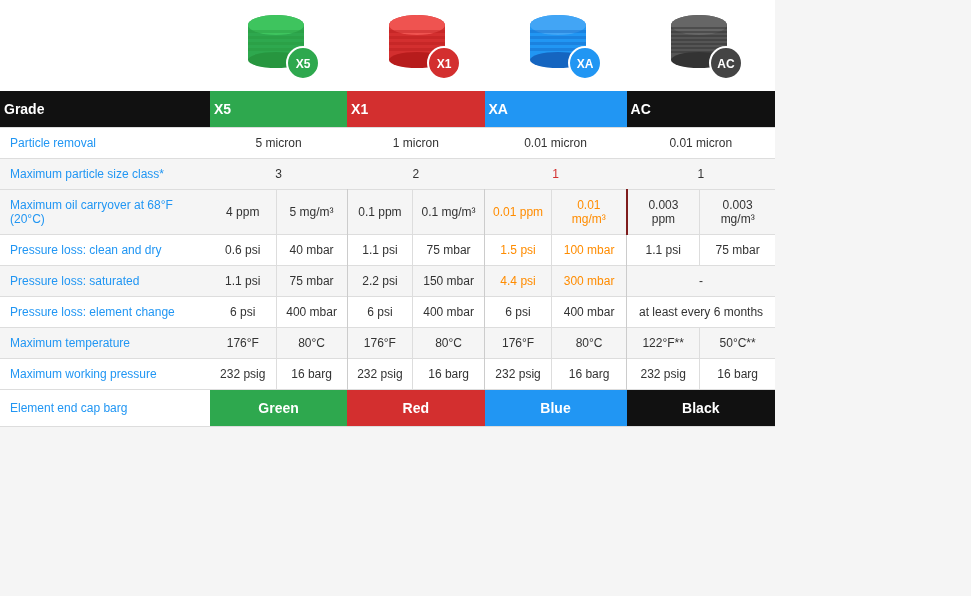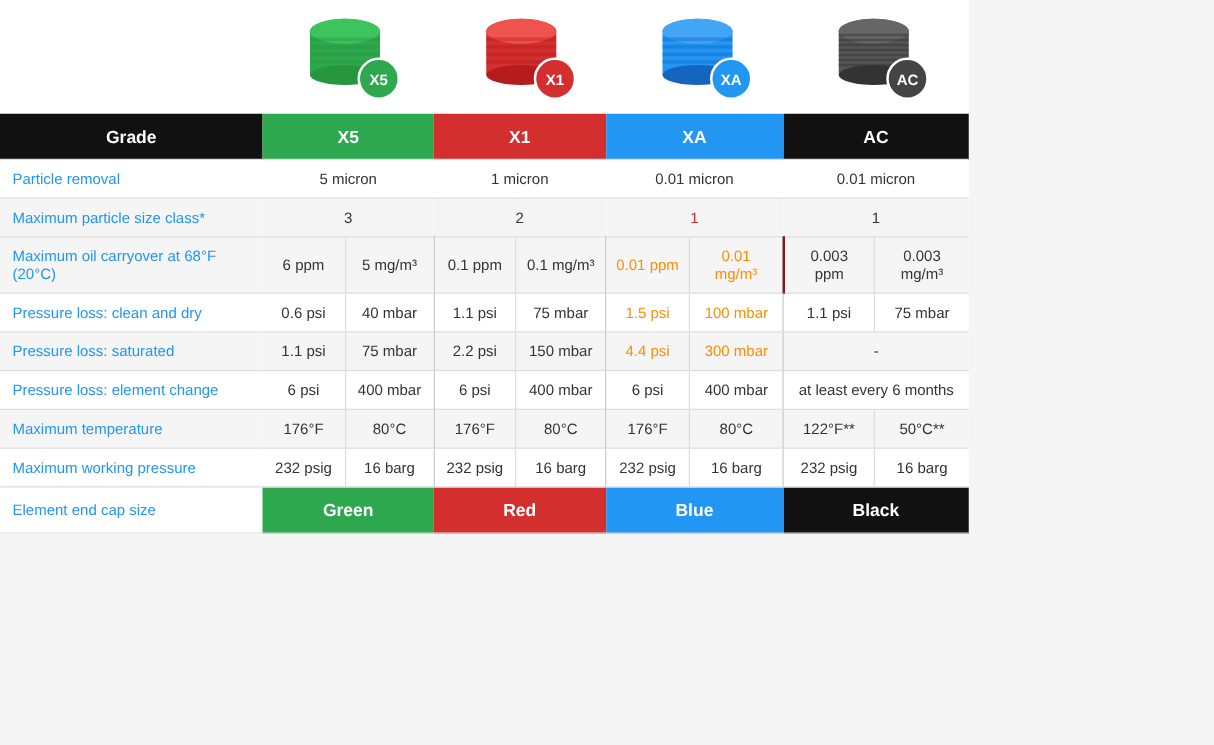--- a/index.html
+++ b/index.html
@@ -4,21 +4,21 @@
   <style>
     * { box-sizing: border-box; margin: 0; padding: 0; }
     body { font-family: Arial, sans-serif; font-size: 12px; background: #f5f5f5; width: 971px; }
     
     .container { width: 775px; background: white; }
     
     
     .data-table { width: 100%; border-collapse: collapse; }
     
     
-    .header-row th { padding: 10px 20px; font-size: 14px; font-weight: bold; text-align: center; }
+    .header-row th { padding: 10px 4px; font-size: 14px; font-weight: bold; text-align: left; }
     .th-grade { background: #111; color: white; text-align: left; width: 210px; font-size: 15px; }
     .th-x5 { background: #2ea84e; color: white; }
     .th-x1 { background: #d32f2f; color: white; }
     .th-xa { background: #2196f3; color: white; }
     .th-ac { background: #111; color: white; }
     
     
     .data-table tr { border-bottom: 1px solid #ddd; }
     .data-table tr:nth-child(even) { background: #f9f9f9; }
     .data-table tr:nth-child(odd) { background: #ffffff; }
@@ -146,21 +146,21 @@
         <td class="row-label">Maximum particle size class*</td>
         <td class="cell" colspan="2">3</td>
         <td class="cell" colspan="2">2</td>
         <td class="cell cell-red" colspan="2">1</td>
         <td class="cell" colspan="2">1</td>
       </tr>
 
 
       <tr style="background:#f5f5f5;">
         <td class="row-label">Maximum oil carryover at 68°F (20°C)</td>
-        <td class="cell" style="border-right:1px solid #ddd;">6 ppm</td>
+        <td class="cell" style="border-right:1px solid #ddd;">4 ppm</td>
         <td class="cell" style="border-right:1px solid #ccc;">5 mg/m³</td>
         <td class="cell" style="border-right:1px solid #ddd;">0.1 ppm</td>
         <td class="cell" style="border-right:1px solid #ccc;">0.1 mg/m³</td>
         <td class="cell cell-orange" style="border-right:1px solid #ddd;">0.01 ppm</td>
         <td class="cell cell-orange" style="border-right:2px solid #7f1d1d;">0.01 mg/m³</td>
         <td class="cell" style="border-right:1px solid #ddd;">0.003 ppm</td>
         <td class="cell">0.003 mg/m³</td>
       </tr>
 
       <tr style="background:#fff;">
@@ -215,21 +215,21 @@
         <td class="cell" style="border-right:1px solid #ccc;">16 barg</td>
         <td class="cell" style="border-right:1px solid #ddd;">232 psig</td>
         <td class="cell" style="border-right:1px solid #ccc;">16 barg</td>
         <td class="cell" style="border-right:1px solid #ddd;">232 psig</td>
         <td class="cell" style="border-right:1px solid #ccc;">16 barg</td>
         <td class="cell" style="border-right:1px solid #ddd;">232 psig</td>
         <td class="cell">16 barg</td>
       </tr>
 
       <tr class="color-footer">
-        <td class="label-cell">Element end cap size</td>
+        <td class="label-cell">Element end cap barg</td>
         <td class="green-cell" colspan="2">Green</td>
         <td class="red-cell" colspan="2">Red</td>
         <td class="blue-cell" colspan="2">Blue</td>
         <td class="black-cell" colspan="2">Black</td>
       </tr>
     </tbody>
   </table>
 </div>
 
 </body></html>

